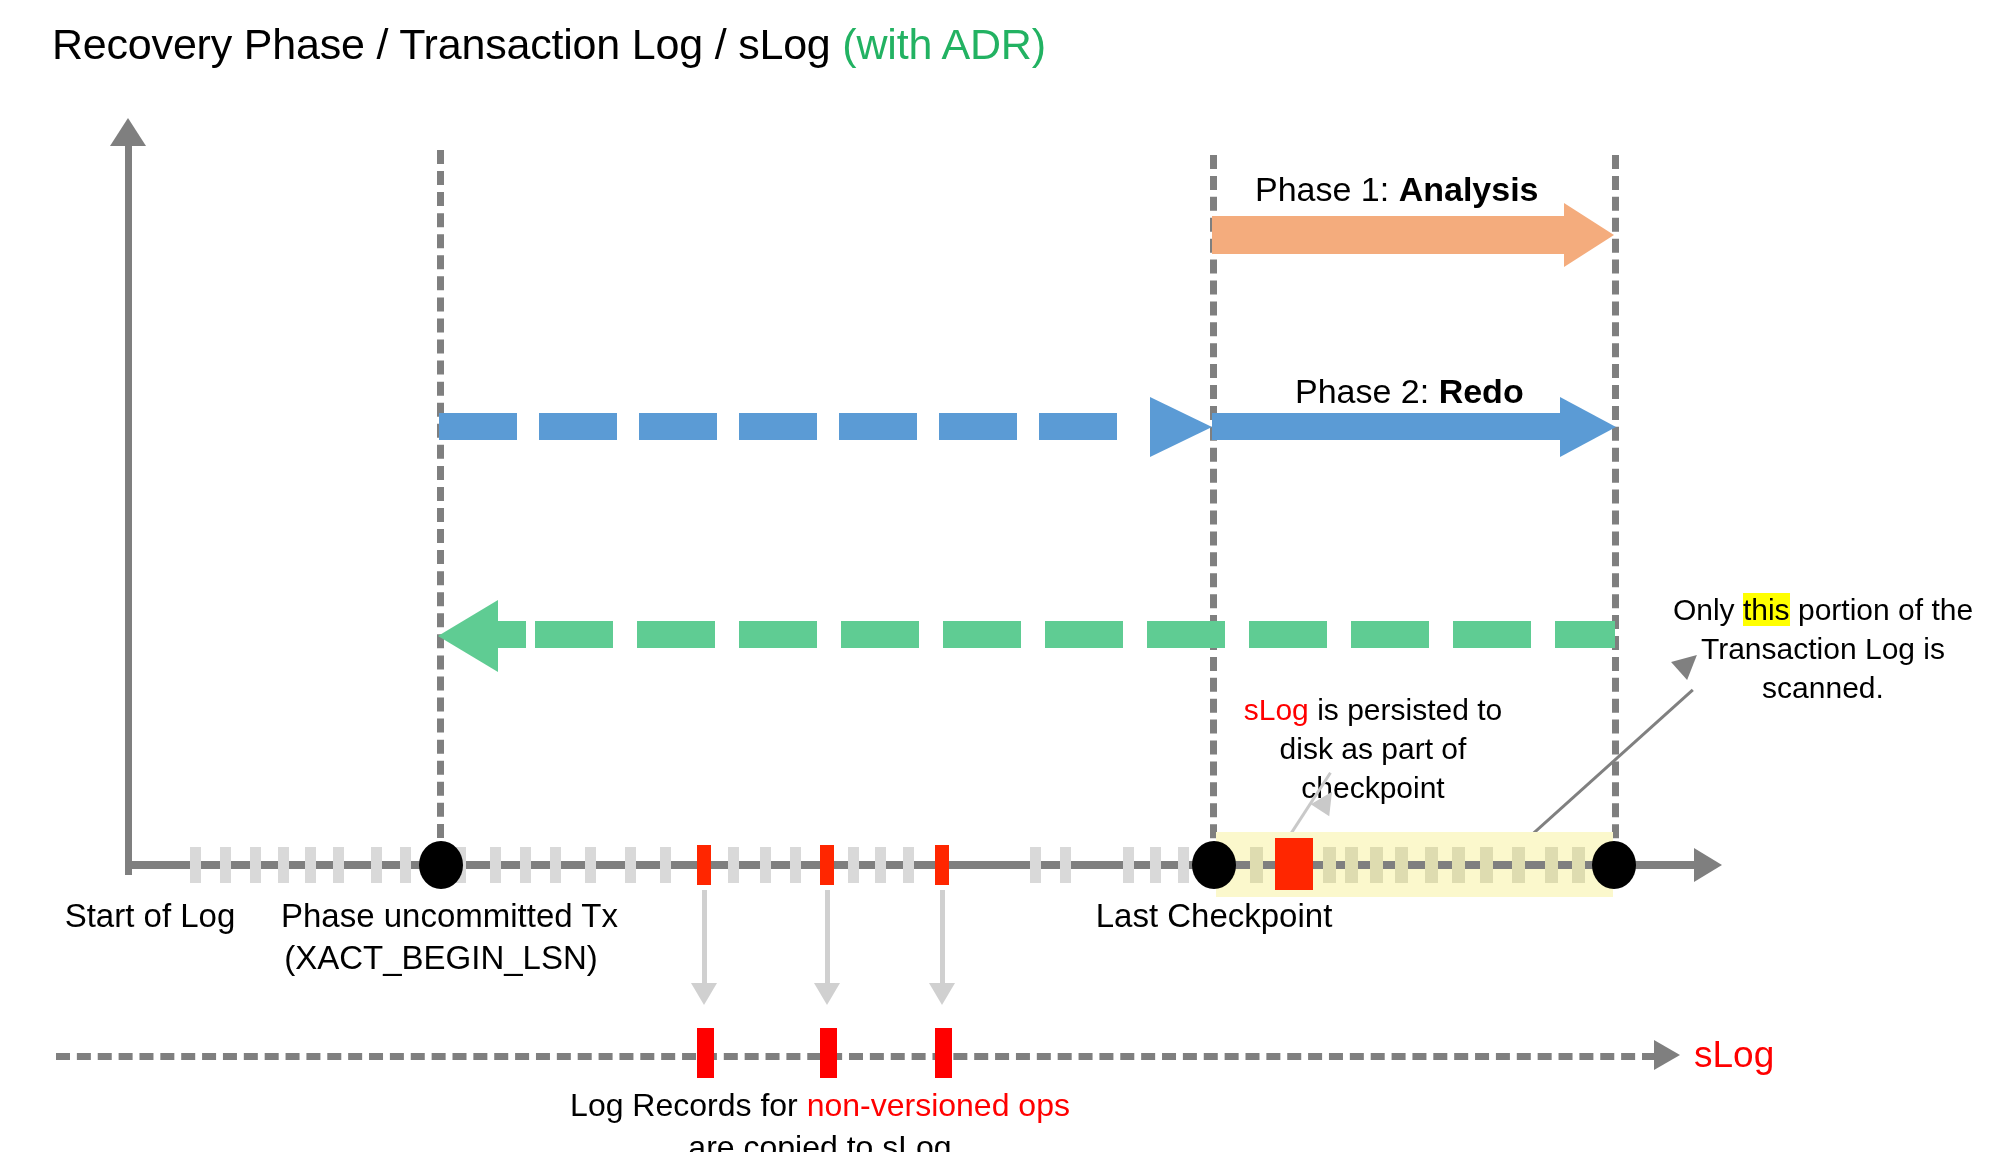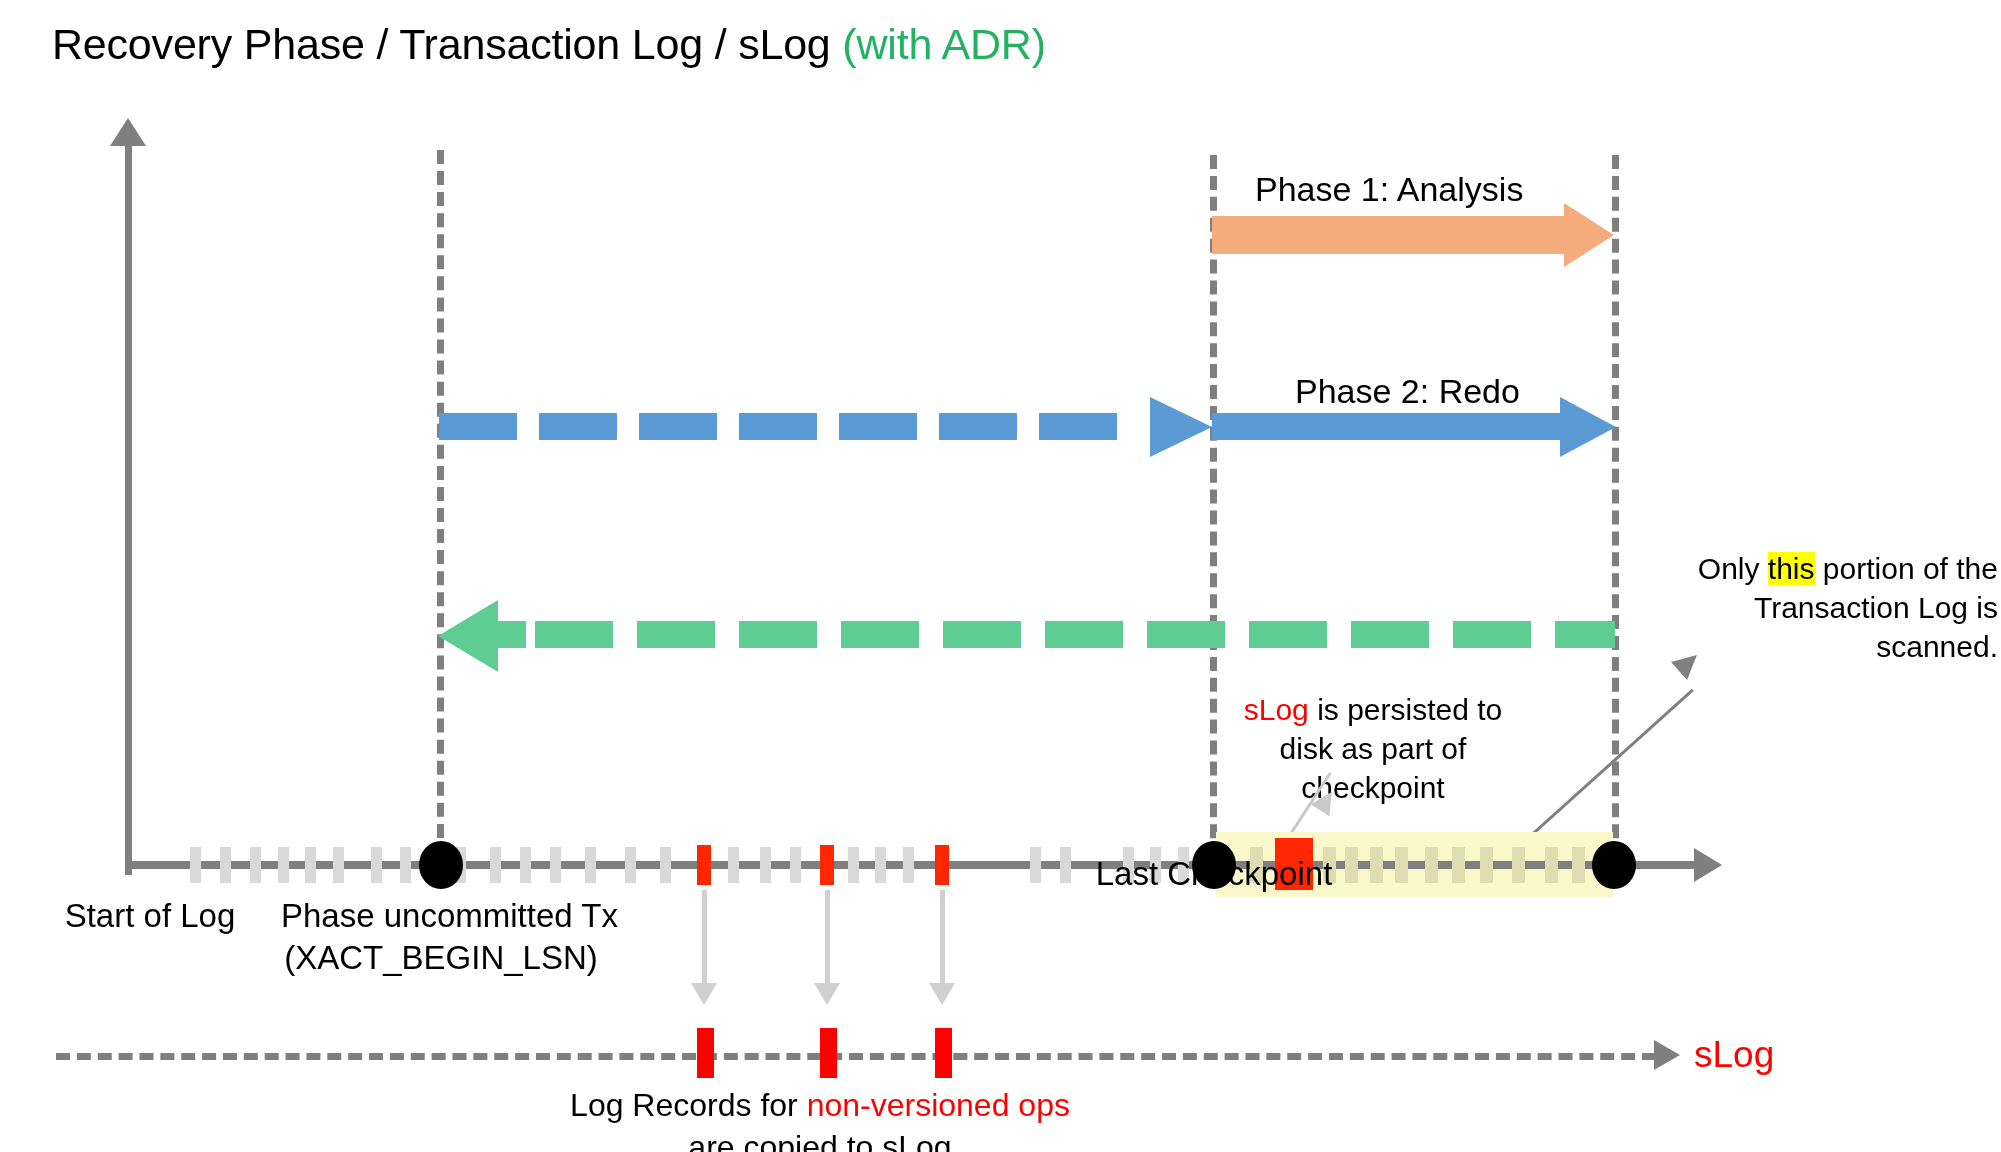--- a/index.html
+++ b/index.html
@@ -20,21 +20,21 @@
 
   
   .axis-line{background:#7F7F7F;}
 
   
   .bar{position:absolute;}
   .tri{position:absolute;width:0;height:0;}
 
   
   .phase-label{position:absolute;white-space:nowrap;font-size:34px;}
-  .phase-label .b{font-weight:normal;}
+  .phase-label .b{font-weight:bold;}
   .phase-label .red{color:#FF0000;font-weight:bold;}
 
   
   .annot{position:absolute;font-size:30px;line-height:1.30;text-align:center;}
   .annot .red{color:#FF0000;}
   .hl{background:#FFFF00;}
 
   
   .nodelabel{position:absolute;font-size:33px;text-align:center;line-height:1.27;white-space:nowrap;}
   .nodelabel .it{font-style:italic;font-size:28px;}
@@ -113,21 +113,21 @@
   <div class="abs bar" style="left:1453px; top:621px; width:78px; height:27px; background:#5FCC93;"></div>
   <div class="abs bar" style="left:1555px; top:621px; width:60px; height:27px; background:#5FCC93;"></div>
 
   <div class="annot abs nosel" style="left:1228px; top:690px; width:290px;">
     <span class="red">sLog</span><span> is persisted to disk as part of checkpoint</span>
   </div>
 
   <div class="abs ptr" style="left:1272px; top:860px; width:105px; transform:rotate(-57deg); border-top-color:#C9C9C9;"></div>
   <div class="abs ptr-head" style="left:1315px; top:790px; border-left:11px solid transparent; border-right:11px solid transparent; border-bottom:22px solid #C9C9C9; transform:rotate(33deg);"></div>
 
-  <div class="annot abs nosel" style="left:1648px; top:549px; width:350px; text-align:right;">
+  <div class="annot abs nosel" style="left:1648px; top:590px; width:350px; text-align:center;">
     <span>Only </span><span class="hl">this</span><span> portion of the Transaction Log is scanned.</span>
   </div>
 
   <div class="abs ptr" style="left:1506px; top:856px; width:250px; transform:rotate(-42deg);"></div>
   <div class="abs ptr-head" style="left:1676px; top:651px; border-left:12px solid transparent; border-right:12px solid transparent; border-bottom:24px solid #808080; transform:rotate(48deg);"></div>
 
   <div id="scanband" style="left:1216px; top:832px; width:397px; height:65px;"></div>
 
   <div class="abs axis-line" style="left:128px; top:861px; width:1568px; height:8px;"></div>
   <div class="abs tri" style="left:1694px; top:848px; border-top:17px solid transparent; border-bottom:17px solid transparent; border-left:28px solid #7F7F7F;"></div>
@@ -181,21 +181,21 @@
 
   <div class="nodelabel abs nosel" style="left:40px; top:895px; width:220px;">
     <span>Start of Log</span>
   </div>
 
   <div class="nodelabel abs nosel" style="left:281px; top:895px; width:320px;">
     <div>Phase uncommitted Tx</div>
     <div>(XACT_BEGIN_LSN)</div>
   </div>
 
-  <div class="nodelabel abs nosel" style="left:1054px; top:853px; width:320px;">
+  <div class="nodelabel abs nosel" style="left:1054px; top:895px; width:320px;">
     <div>Last Checkpoint</div>
   </div>
 
 
 
   <div class="downarrow-stem" style="left:702px; top:890px; height:95px;"></div>
   <div class="downarrow-head" style="left:691px; top:983px;"></div>
 
   <div class="downarrow-stem" style="left:825px; top:890px; height:95px;"></div>
   <div class="downarrow-head" style="left:814px; top:983px;"></div>

